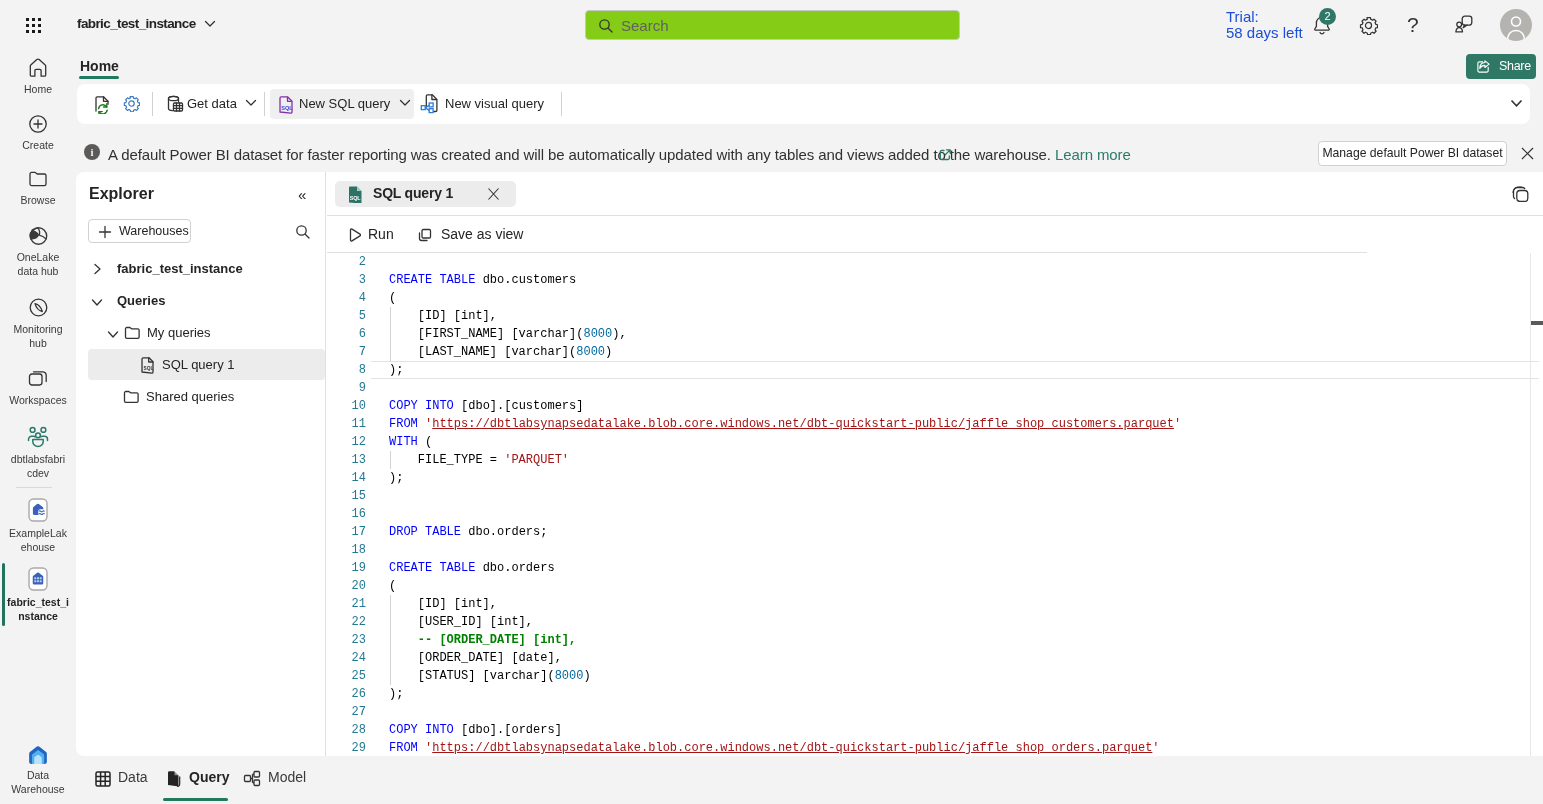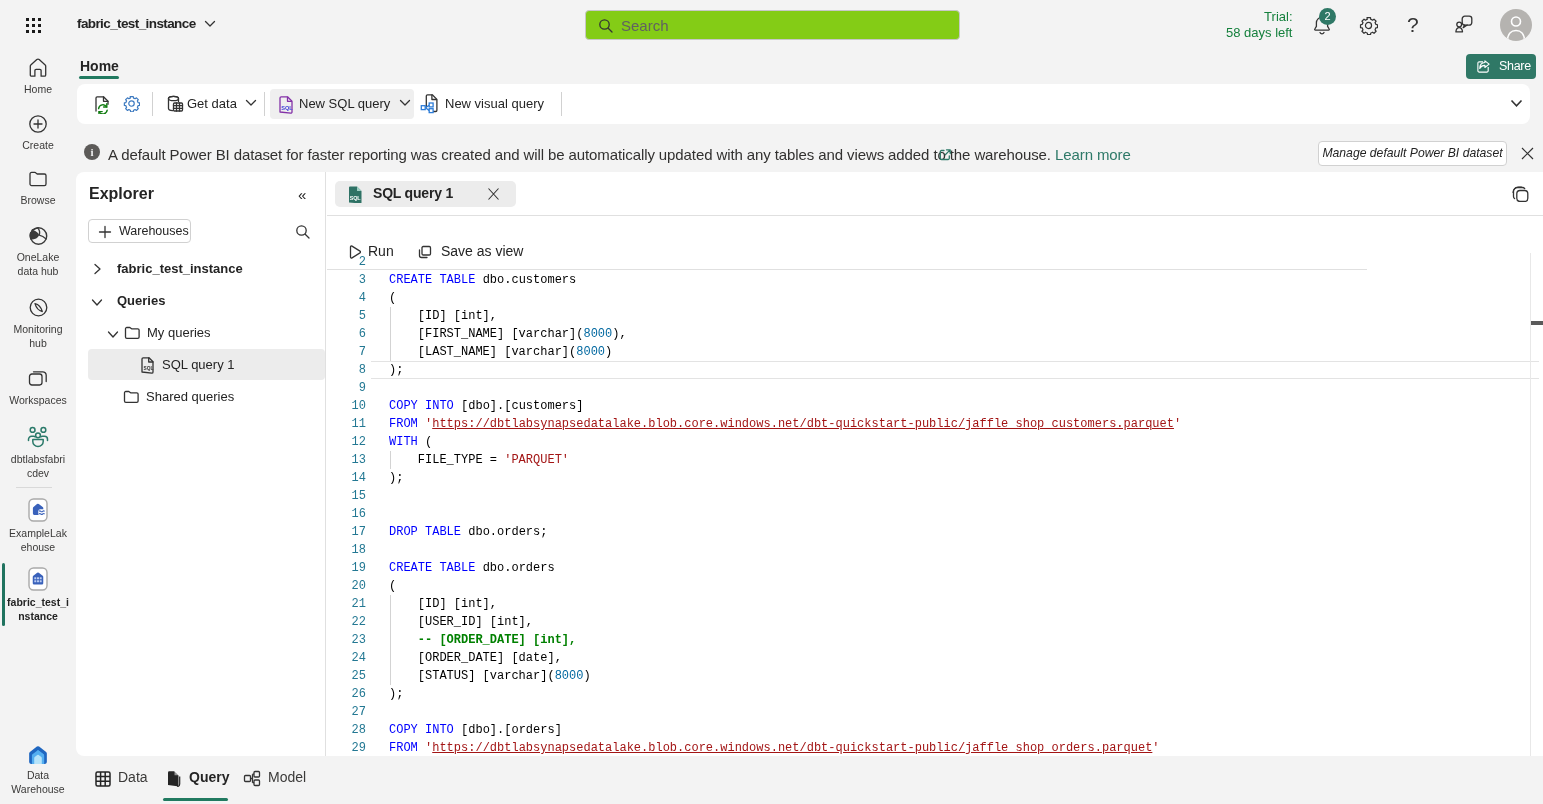--- a/index.html
+++ b/index.html
@@ -9,21 +9,21 @@
 svg { display:block; }
 
 
 #topbar { position:absolute; left:0; top:0; width:1543px; height:48px; background:#f3f3f3; }
 #waffle { position:absolute; left:26px; top:18px; width:15px; height:15px; display:grid; grid-template-columns:repeat(3,2.5px); grid-template-rows:repeat(3,2.5px); gap:3.5px; }
 #waffle i { background:#1a1a1a; }
 #apptitle { position:absolute; left:77px; top:16px; font-size:13.5px; font-weight:bold; color:#242424; letter-spacing:-0.6px; }
 #appchev { position:absolute; left:204px; top:20px; }
 #search { position:absolute; left:585px; top:10px; width:375px; height:30px; background:#84cc16; border:1px solid #c7c7c7; border-radius:4px; }
 #search .ph { position:absolute; left:35px; top:6px; font-size:15px; color:#616161; }
-#trial { position:absolute; left:1226px; top:9px; font-size:13px; color:#15803d; line-height:16px;text-align:right; }
+#trial { position:absolute; left:1226px; top:9px; font-size:15px; color:#1d4ed8; line-height:16px; }
 #avatar { position:absolute; left:1500px; top:9px; width:32px; height:32px; border-radius:50%; background:#b5b3b0; overflow:hidden; }
 #badge { position:absolute; left:1319px; top:8px; width:17px; height:17px; border-radius:50%; background:#2f7866; color:#fff; font-size:11px; text-align:center; line-height:17px; }
 
 
 #rail { position:absolute; left:0; top:48px; width:76px; height:756px; background:#f3f3f3; }
 .ritem { position:absolute; left:0; width:76px; text-align:center; font-size:10.5px; color:#3b3a39; line-height:14px; }
 .ritem svg { margin:0 auto 4px auto; }
 .ritem.sel { font-weight:bold; color:#242424; }
 #selbar { position:absolute; left:2px; top:515px; width:2.5px; height:63px; background:#20735f; border-radius:2px; }
 
@@ -38,41 +38,41 @@
 
 #toolcard { position:absolute; left:77px; top:84px; width:1453px; height:40px; background:#fff; border-radius:8px; }
 .tdiv { position:absolute; top:8px; width:1px; height:24px; background:#d1d1d1; }
 .tlabel { position:absolute; top:12px; font-size:13px; color:#242424; }
 #nsqbg { position:absolute; left:193px; top:5px; width:144px; height:30px; background:#efefef; border-radius:4px; }
 
 
 #banner { position:absolute; left:76px; top:124px; width:1467px; height:48px; background:#f3f3f3; }
 #binfo { position:absolute; left:8px; top:20px; width:16px; height:16px; border-radius:50%; background:#5c5a58; color:#f3f3f3; font-size:11px; font-weight:bold; text-align:center; line-height:16px; font-family:"Liberation Serif",serif; }
 #btext { position:absolute; left:32px; top:22px; font-size:15px; color:#323130; letter-spacing:-0.1px; }
-#managebtn { position:absolute; left:1242px; top:17px; width:189px; height:25px; background:#fff; border:1px solid #d1d1d1; border-radius:4px; font-size:12.2px; color:#242424; text-align:center; line-height:23px; white-space:nowrap;font-style:italic; }
+#managebtn { position:absolute; left:1242px; top:17px; width:189px; height:25px; background:#fff; border:1px solid #d1d1d1; border-radius:4px; font-size:12.2px; color:#242424; text-align:center; line-height:23px; white-space:nowrap; }
 
 
 #card { position:absolute; left:76px; top:172px; width:1467px; height:584px; background:#fff; border-radius:8px 0 0 8px; }
 #expl { position:absolute; left:0; top:0; width:250px; height:584px; border-right:1px solid #e0e0e0; }
 #expltitle { position:absolute; left:13px; top:13px; font-size:16px; font-weight:bold; color:#242424; }
 #collapse { position:absolute; left:222px; top:14px; font-size:15px; color:#242424; }
 #whbtn { position:absolute; left:12px; top:47px; width:103px; height:24px; border:1px solid #d1d1d1; border-radius:4px; font-size:12.5px; color:#242424; }
 #whbtn span { position:absolute; left:30px; top:4px; }
 #whbtn svg { position:absolute; left:9px; top:5px; }
 .trow { position:absolute; left:0; width:250px; height:32px; font-size:13px; color:#242424; }
 .trow .lbl { position:absolute; top:8px; }
 .trow.b .lbl { font-weight:bold; }
 #selrow { position:absolute; left:12px; top:177px; width:237px; height:31px; background:#ececec; border-radius:4px; }
 
 
 #editor { position:absolute; left:251px; top:0; width:1216px; height:584px; }
 #tabstrip { position:absolute; left:0; top:0; width:1216px; height:44px; border-bottom:1px solid #e0e0e0; }
 #tab { position:absolute; left:8px; top:9px; width:181px; height:26px; background:#ececec; border-radius:5px; }
 #tab .tt { position:absolute; left:38px; top:4px; font-size:14px; font-weight:bold; color:#242424; letter-spacing:-0.2px; }
-#runbar { position:absolute; left:0; top:62px; width:1040px; height:36px; border-bottom:1px solid #e0e0e0; }
+#runbar { position:absolute; left:0; top:45px; width:1040px; height:36px; border-bottom:1px solid #e0e0e0; }
 .rlbl { position:absolute; top:9px; font-size:14px; color:#242424; }
 
 
 #codearea { position:absolute; left:0; top:81px; width:1216px; height:503px; font-family:"Liberation Mono",monospace; font-size:12px; line-height:18px; }
 #lnums { position:absolute; left:0; top:0; width:39px; text-align:right; color:#237893; white-space:pre; }
 #codelines { position:absolute; left:62px; top:0; white-space:pre; color:#000; }
 #codelines .k { color:#0000ff; }
 #codelines .s { color:#a31515; }
 #codelines .n { color:#0369a1; }
 #codelines .c { color:#008000;font-weight:bold; }

